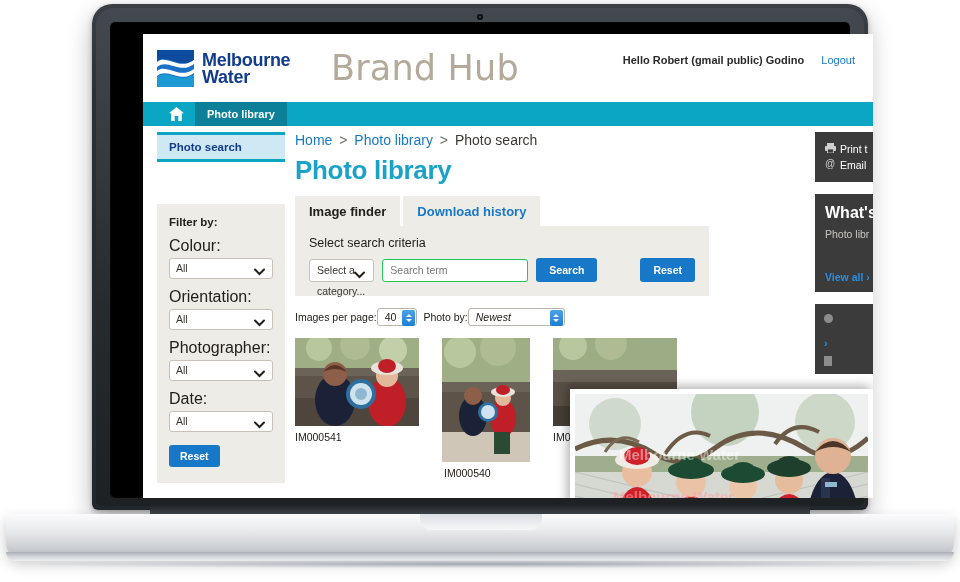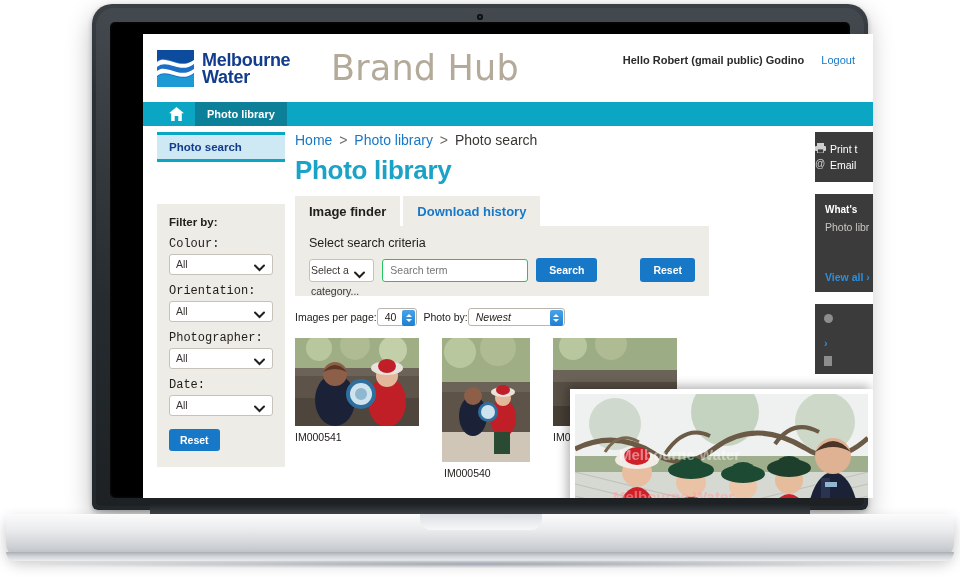--- a/index.html
+++ b/index.html
@@ -87,21 +87,21 @@
   }
   .content{position:relative;height:372px;background:#fff;}
   
   .leftcol{position:absolute;left:14px;top:6px;width:128px;}
   .photo-search-box{
     background:#cfe9f4;border-top:3px solid #0aa6c4;border-bottom:3px solid #0aa6c4;
     color:#123c8c;font-weight:bold;font-size:11.5px;padding:6px 0 6px 12px;
   }
   .filter-panel{background:#eeece7;margin-top:42px;padding:12px 12px 16px 12px;}
   .filter-title{font-weight:bold;font-size:11.5px;color:#23201c;margin-bottom:9px;}
-  .filter-label{font-size:12px;color:#23201c;margin:0 0 3px 0;font-family:Liberation Mono, monospace;}
+  .filter-label{font-size:16px;color:#23201c;margin:0 0 3px 0;}
   .sel{
     width:100%;height:21px;background:#fff;border:1px solid #c6c2ba;border-radius:3px;
     position:relative;font-size:10.5px;color:#3a3733;line-height:19px;padding-left:6px;
     box-sizing:border-box;margin-bottom:9px;
   }
   .sel .chev{position:absolute;right:7px;top:4px;}
   .btn{
     background:#1878c8;color:#fff;border:0;border-radius:3px;
     font-size:10.5px;font-weight:bold;padding:5px 11px;cursor:pointer;
     font-family:"Liberation Sans", sans-serif;
@@ -116,21 +116,21 @@
   .tab{
     background:#eeece7;font-size:13px;font-weight:bold;color:#1878c8;
     display:flex;align-items:center;padding:0 14px;border-right:3px solid #fff;
   }
   .tab.active{background:#eeece7;color:#23201c;}
   .tabpanel{background:#eeece7;padding:10px 14px 14px 14px;}
   .panel-title{font-size:12.5px;color:#23201c;margin-bottom:8px;}
   .searchrow{display:flex;align-items:center;gap:8px;}
   .cat-sel{
     width:165px;height:23px;background:#fff;border:1px solid #c6c2ba;border-radius:3px;
-    position:relative;font-size:10.5px;color:#3a3733;line-height:21px;padding-left:1px;box-sizing:border-box;
+    position:relative;font-size:10.5px;color:#3a3733;line-height:21px;padding-left:7px;box-sizing:border-box;
   }
   .cat-sel .chev{position:absolute;right:8px;top:5px;}
   .term{
     width:160px;height:23px;background:#fff;border:1px solid #22c55e;border-radius:3px;
     font-size:10.5px;color:#a29d95;line-height:21px;padding-left:7px;box-sizing:border-box;
   }
   .resultsbar{display:flex;align-items:center;margin-top:12px;font-size:10.5px;color:#23201c;}
   .stepper{
     height:18px;background:#fff;border:1px solid #b9b5ad;border-radius:3px;
     position:relative;font-size:10.5px;color:#23201c;line-height:16px;
@@ -142,25 +142,25 @@
     display:flex;flex-direction:column;align-items:center;justify-content:center;
   }
   .stepper .arrows i{display:block;width:0;height:0;border-left:3px solid transparent;border-right:3px solid transparent;}
   .stepper .arrows i.up{border-bottom:3.5px solid #fff;margin-bottom:2px;}
   .stepper .arrows i.dn{border-top:3.5px solid #fff;}
   .grid{display:flex;align-items:flex-start;gap:23px;margin-top:12px;}
   .thumb-cap{font-size:10.5px;color:#23201c;margin-top:5px;}
   .ph{display:block;border:0;}
   
   .rightcol{position:absolute;left:672px;top:6px;width:112px;}
-  .dark-panel{background:#3b3b3b;color:#fff;padding:8px 0;}
+  .dark-panel{background:#3b3b3b;color:#fff;padding:8px 10px;}
   .dpi{display:flex;align-items:center;font-size:10.5px;margin:3px 0;white-space:nowrap;}
   .dpi .ic{width:15px;display:inline-block;color:#cfcfcf;}
   .whats{background:#3b3b3b;color:#fff;margin-top:12px;padding:10px;height:78px;position:relative;white-space:nowrap;}
-  .whats h4{margin:0 0 6px 0;font-size:10px;font-weight:bold;}
+  .whats h4{margin:0 0 6px 0;font-size:16px;font-weight:bold;}
   .whats p{margin:0;font-size:10.5px;color:#c9c6c2;}
   .viewall{position:absolute;left:10px;bottom:9px;font-size:10.5px;font-weight:bold;color:#fff;}
   .viewall span{color:#2a8fe0;}
   .dark-panel2{background:#3b3b3b;margin-top:12px;height:70px;position:relative;}
   .dp2a{position:absolute;left:9px;top:10px;width:9px;height:9px;border-radius:50%;background:#8d8d8d;}
   .dp2b{position:absolute;left:9px;top:33px;font-size:11px;color:#2a8fe0;font-weight:bold;}
   .dp2c{position:absolute;left:9px;top:52px;width:8px;height:10px;background:#8d8d8d;}
   
   .popup{
     position:absolute;left:427px;top:263px;width:303px;height:200px;

